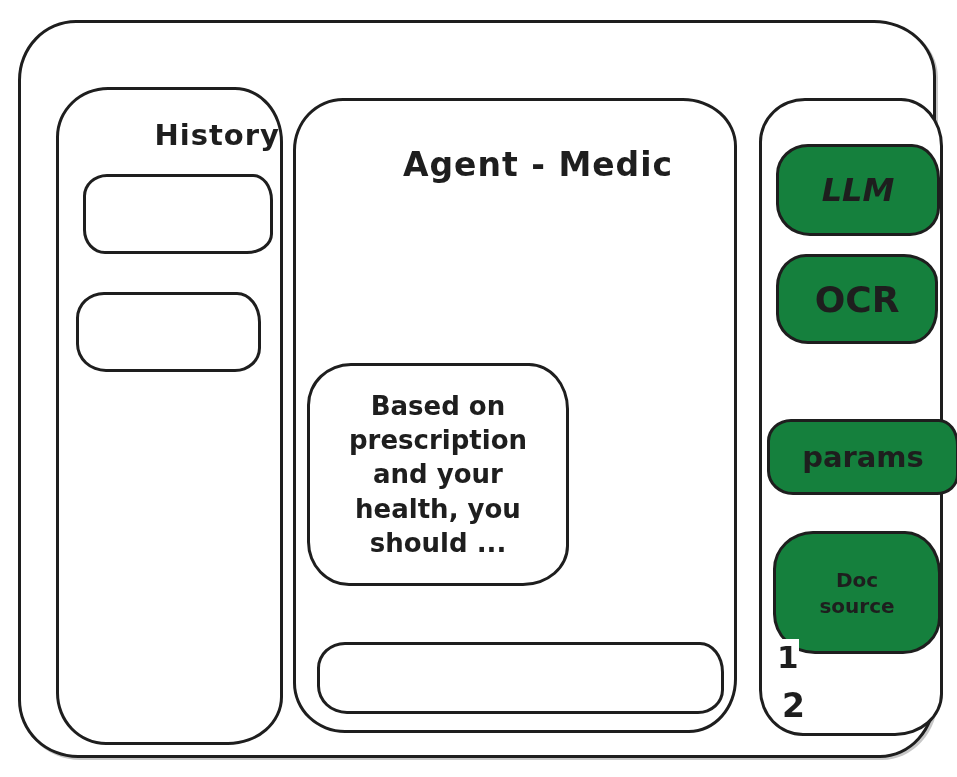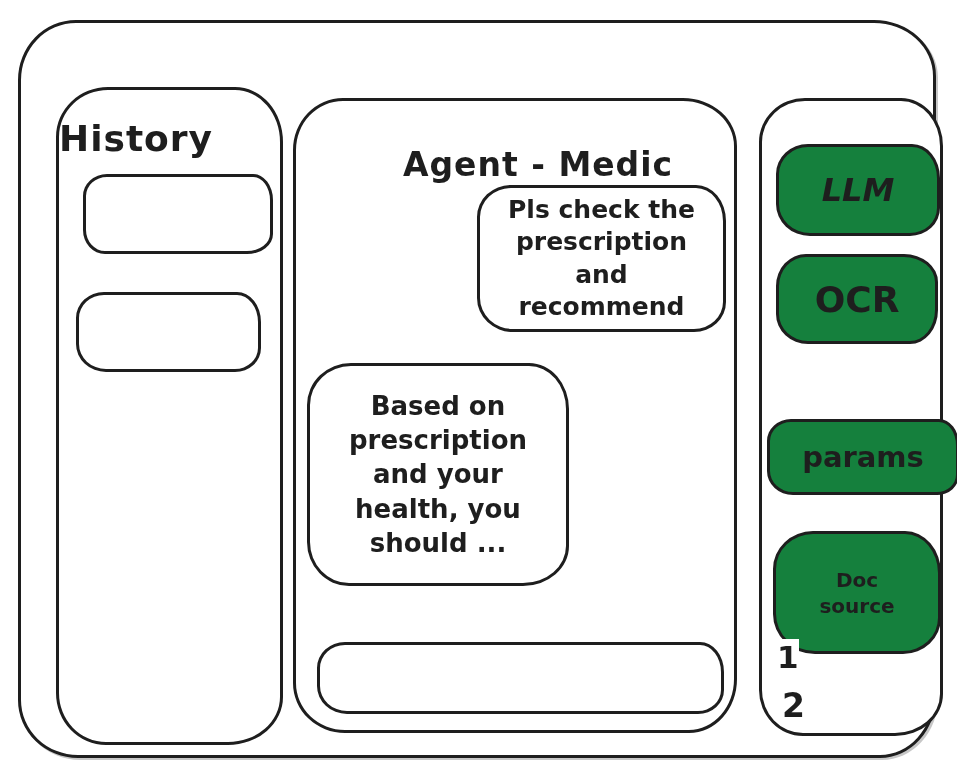--- a/index.html
+++ b/index.html
@@ -33,22 +33,22 @@
   
   .history-panel {
     left: 35px; top: 64px;
     width: 227px; height: 658px;
     border-radius: 52px 48px 55px 50px / 50px 55px 48px 52px;
   }
   .history-title {
     position: absolute;
     left: 0; top: 28px;
     width: 100%;
-    text-align: left;
-    font-size: 36px;
+    text-align: right;
+    font-size: 29px;
     font-weight: 700;
     letter-spacing: 1px;
   }
   .hist-item {
     cursor: pointer;
   }
   .hist-1 {
     left: 24px; top: 84px;
     width: 190px; height: 80px;
     border-radius: 24px 20px 26px 22px / 22px 26px 20px 24px;
@@ -180,23 +180,20 @@
 
     <aside class="sketch history-panel">
       <div class="history-title">History</div>
       <div class="sketch hist-item hist-1"></div>
       <div class="sketch hist-item hist-2"></div>
     </aside>
 
     <main class="sketch chat-panel">
       <h1 class="chat-title">Agent - Medic</h1>
 
-      <div class="sketch bubble bubble-user">
-        <span>Pls check the prescription and recommend</span>
-      </div>
 
       <div class="sketch bubble bubble-agent">
         <span>Based on prescription and your health, you should ...</span>
       </div>
 
       <input class="sketch chat-input" type="text" placeholder="" style="">
     </main>
 
     <aside class="sketch tools-panel">
       <button class="tool-btn btn-llm">LLM</button>

